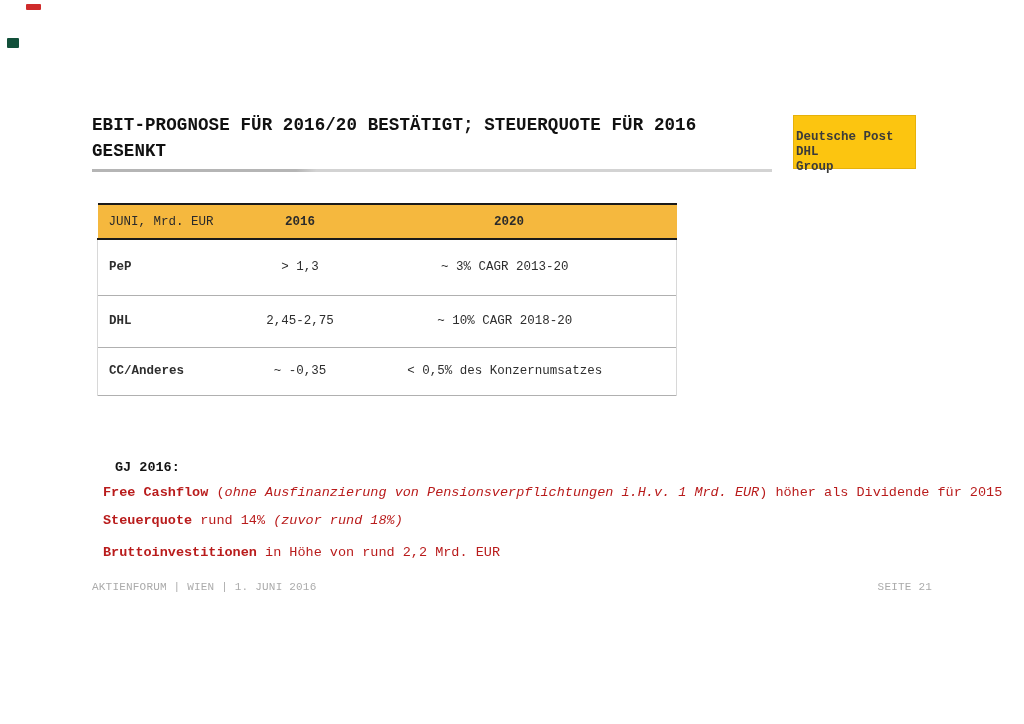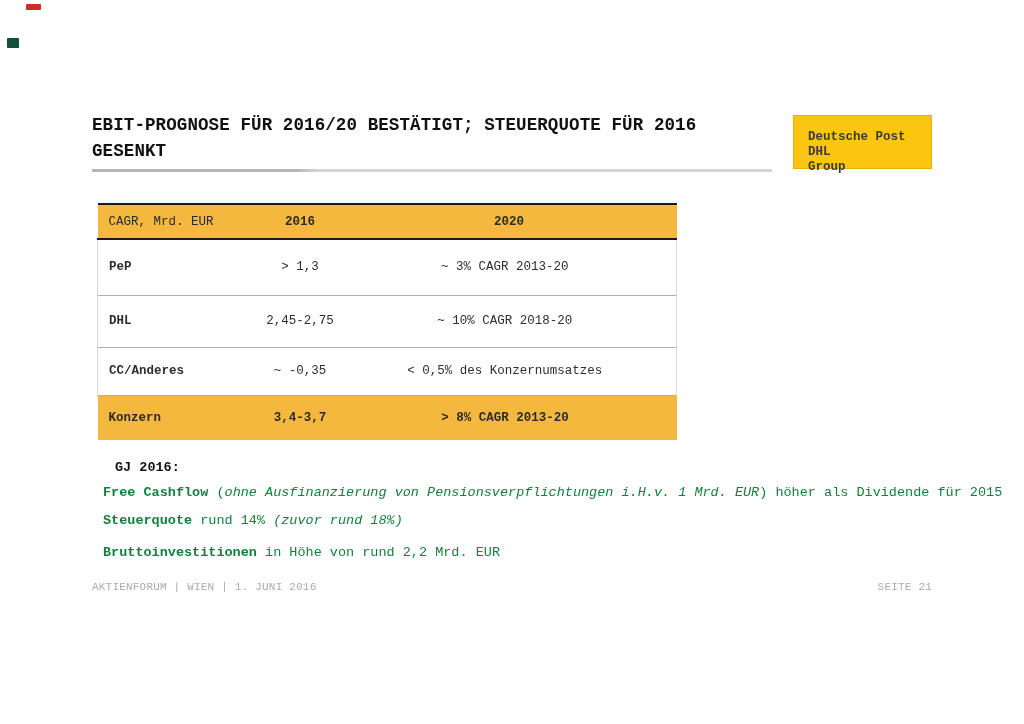--- a/index.html
+++ b/index.html
@@ -15,23 +15,23 @@
   .title{
     position:absolute;left:92px;top:112px;width:695px;margin:0;
     font-size:17.5px;line-height:26px;font-weight:bold;color:#111111;
     white-space:pre-line;letter-spacing:0.1px;
   }
   .title-rule{
     position:absolute;left:92px;top:169px;width:680px;height:3px;
     background:linear-gradient(to right,#b5b5b5 0%,#b5b5b5 30%,#d3d3d3 33%,#d3d3d3 100%);
   }
   .logo{
-    position:absolute;left:793px;top:115px;width:139px;height:54px;
+    position:absolute;left:793px;top:115px;width:123px;height:54px;
     background:#FCC510;border:1px solid rgba(190,140,0,0.35);box-sizing:border-box;
-    padding:14px 0 0 14px;
+    padding:14px 0 0 2px;
     font-size:12.5px;line-height:15px;font-weight:bold;color:#3B3B3A;
   }
   table.ebit-table{
     position:absolute;left:97px;top:203px;width:579px;
     border-collapse:collapse;table-layout:fixed;
     font-size:12.5px;color:#2E2E2E;
   }
   table.ebit-table thead tr{height:35px;}
   table.ebit-table th{
     background:#F5B83E;vertical-align:middle;
@@ -51,21 +51,21 @@
   tbody tr:nth-child(3){height:48px;}
   tbody tr:not(.highlight) td:first-child{border-left:1px solid #D8D8D8;}
   tbody tr:not(.highlight) td:last-child{border-right:1px solid #D8D8D8;}
   tbody tr.highlight{height:45px;border-bottom:none;}
   tbody tr.highlight td{background:#F5B83E;font-weight:bold;color:#2b2b2b;}
 
   .notes-heading{
     position:absolute;left:103px;top:448px;margin:12px;
     font-size:13.5px;font-weight:bold;color:#141414;
   }
-  .note-line{position:absolute;left:103px;margin:0;font-size:13.5px;color:#15803d;}
+  .note-line{position:absolute;left:103px;margin:0;font-size:13.5px;color:#b91c1c;}
   .note-free{top:485px;}
   .note-steuer{top:513px;}
   .note-brutto{top:545px;}
   .bold{font-weight:bold;}
   .italic{font-style:italic;}
 
   .footer-left{
     position:absolute;left:92px;top:581px;font-size:11px;color:#ABABAB;letter-spacing:0.2px;
   }
   .footer-right{
@@ -90,46 +90,41 @@
   </div>
 
   <table class="ebit-table">
     <colgroup>
       <col style="width:130px">
       <col style="width:145px">
       <col style="width:304px">
     </colgroup>
     <thead>
       <tr>
-        <th class="c1">CAGR, Mrd. EUR</th>
+        <th class="c1">JUNI, Mrd. EUR</th>
         <th class="c2">2016</th>
         <th class="c3">2020</th>
       </tr>
     </thead>
     <tbody>
         <tr>
           <td class="c1">PeP</td>
           <td class="c2">&gt; 1,3</td>
           <td class="c3">~ 3% CAGR 2013-20</td>
         </tr>
         <tr>
           <td class="c1">DHL</td>
           <td class="c2">2,45-2,75</td>
           <td class="c3">~ 10% CAGR 2018-20</td>
         </tr>
         <tr>
           <td class="c1">CC/Anderes</td>
           <td class="c2">~ -0,35</td>
           <td class="c3">&lt; 0,5% des Konzernumsatzes</td>
         </tr>
-        <tr class="highlight">
-          <td class="c1">Konzern</td>
-          <td class="c2">3,4-3,7</td>
-          <td class="c3">&gt; 8% CAGR 2013-20</td>
-        </tr>
       </tbody>
   </table>
 
   <p class="notes-heading">GJ 2016:</p>
   <p class="note-line note-free"><span class="bold">Free Cashflow</span><span> (</span><span class="italic">ohne Ausfinanzierung von Pensionsverpflichtungen i.H.v. 1 Mrd. EUR</span><span>) höher als Dividende für 2015</span></p>
   <p class="note-line note-steuer"><span class="bold">Steuerquote</span><span> rund 14% </span><span class="italic">(zuvor rund 18%)</span></p>
   <p class="note-line note-brutto"><span class="bold">Bruttoinvestitionen</span><span>  in Höhe von rund 2,2 Mrd. EUR</span></p>
 
   <div class="footer-left">AKTIENFORUM | WIEN | 1. JUNI 2016</div>
   <div class="footer-right">SEITE 21</div>

